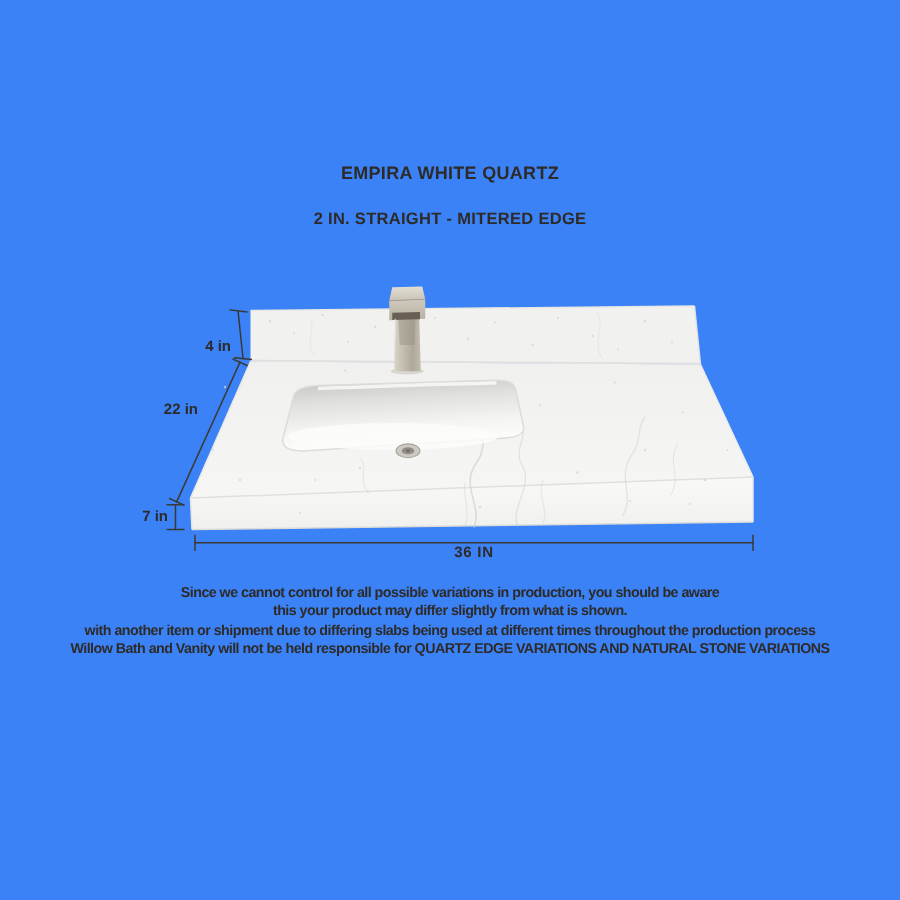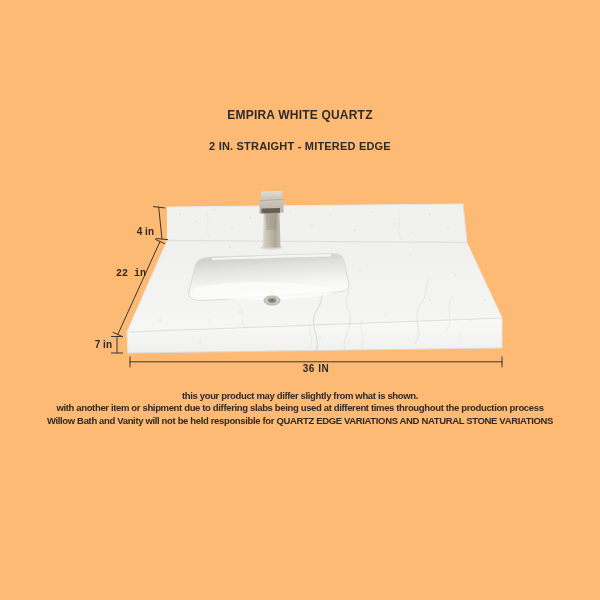--- a/index.html
+++ b/index.html
@@ -1,33 +1,33 @@
 <!DOCTYPE html>
 <html><head>
 <meta charset="utf-8">
 <style>
   html,body{margin:0;padding:0;background:#ffffff;}
   .page{
-    position:relative;width:600px;height:600px;background:#fdba74;overflow:hidden;
+    position:relative;width:600px;height:600px;background:#3b82f6;overflow:hidden;
     font-family:"Liberation Sans","DejaVu Sans",sans-serif;color:#2d2a28;
   }
   .title{
     position:absolute;left:0;right:0;top:108px;text-align:center;
     font-size:12px;font-weight:700;letter-spacing:.2px;white-space:nowrap;
   }
   .subtitle{
     position:absolute;left:0;right:0;top:140px;text-align:center;
     font-size:11px;font-weight:700;letter-spacing:.2px;white-space:nowrap;
   }
   .diagram{position:absolute;left:0;top:0;width:600px;height:600px;}
   .dim{
     position:absolute;font-size:10px;font-weight:700;color:#2d2a28;white-space:nowrap;
   }
   .dim-4in{left:124px;top:226px;width:30px;text-align:right;}
-  .dim-22in{left:116px;top:268px;width:40px;text-align:left;font-family:Liberation Mono, monospace;}
+  .dim-22in{left:92px;top:268px;width:40px;text-align:right;}
   .dim-2in{left:84px;top:339px;width:28px;text-align:right;}
   .dim-36in{left:286px;top:363px;width:60px;text-align:center;letter-spacing:.5px;}
   .disclaimer{
     position:absolute;left:0;right:0;top:390px;text-align:center;
     font-size:9.5px;font-weight:700;letter-spacing:-.35px;line-height:12.4px;color:#2d2a28;
   }
   .disclaimer div{white-space:nowrap;}
 </style>
 </head>
 <body>
@@ -191,18 +191,19 @@
       </g>
     </g>
   </svg>
 
   <span class="dim dim-4in">4 in</span>
   <span class="dim dim-22in">22 in</span>
   <span class="dim dim-2in">7 in</span>
   <span class="dim dim-36in">36 IN</span>
 
   <div class="disclaimer">
+    <div>Since we cannot control for all possible variations in production, you should be aware</div>
     <div>this your product may differ slightly from what is shown.</div>
     <div>with another item or shipment due to differing slabs being used at different times throughout the production process</div>
     <div>Willow Bath and Vanity will not be held responsible for QUARTZ EDGE VARIATIONS AND NATURAL STONE VARIATIONS</div>
   </div>
 
 </div>
 
 </body></html>

